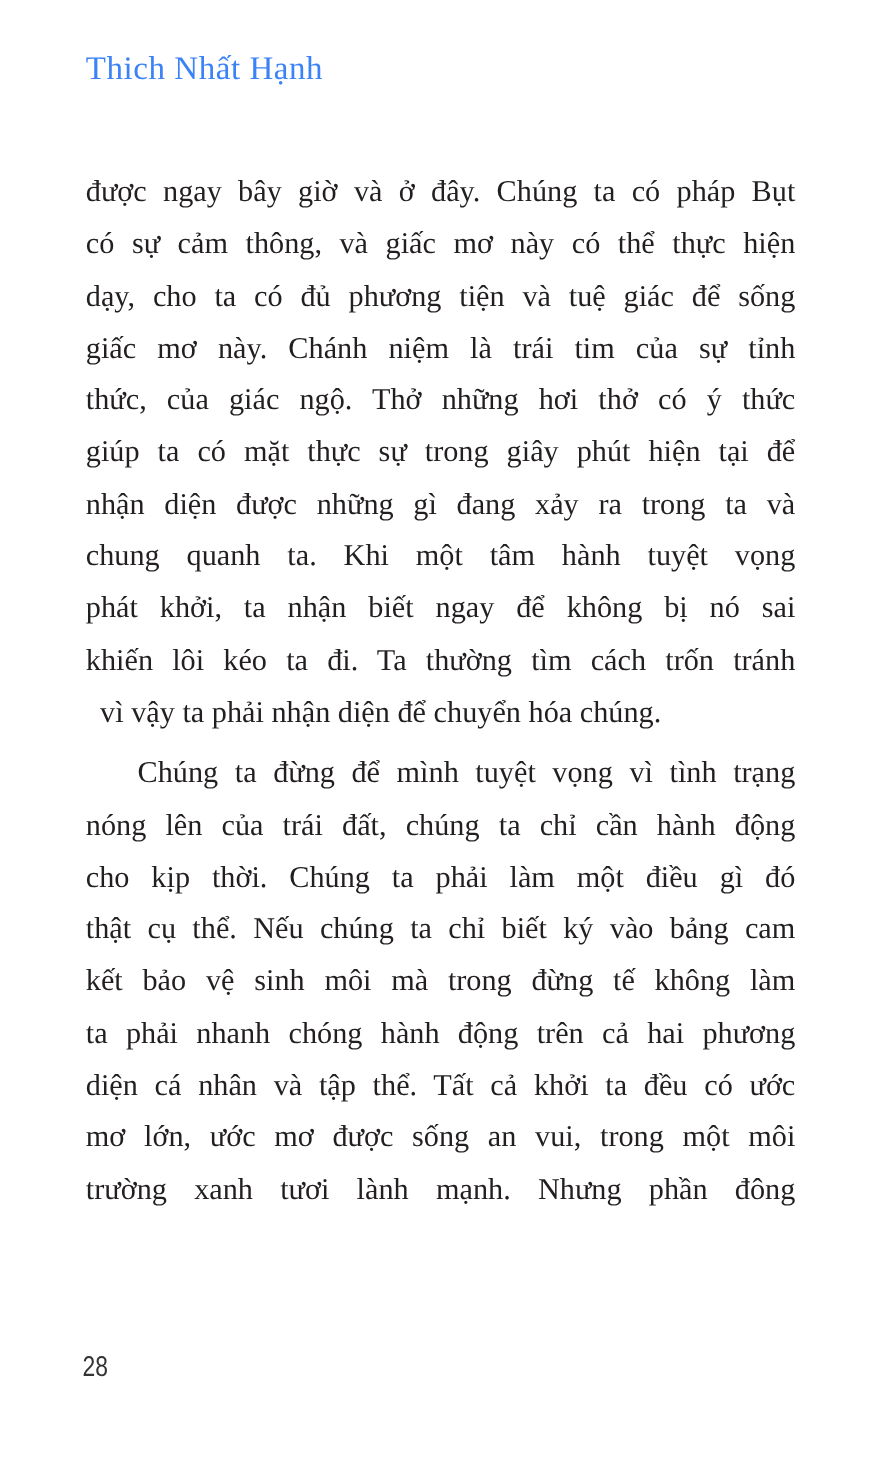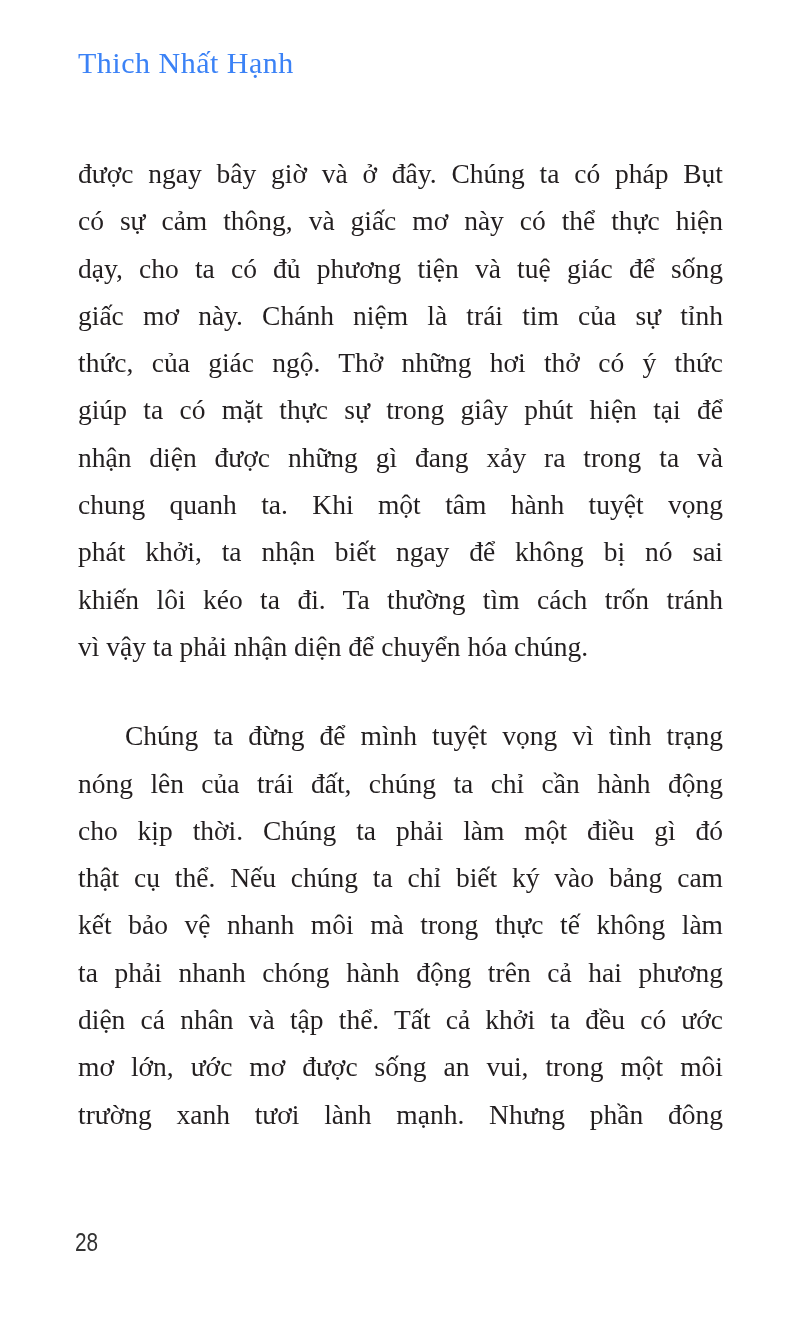--- a/index.html
+++ b/index.html
@@ -13,22 +13,22 @@
     letter-spacing: 0.5px; font-weight: normal;
   }
   .body-text {
     position: absolute; left: 78px; top: 150px; width: 645px;
     font-family: "Liberation Serif", serif; font-size: 27.5px;
   }
   .line {
     display: block; height: 47.3px; line-height: 47.3px;
     text-align: justify; text-align-last: justify; white-space: nowrap;
   }
-  .line.last { text-align-last: left; }
-  .line.indent { padding-left: 47px; margin-top: 34px; }
+  .line.last { text-align-last: left; margin-left: 13px; }
+  .line.indent { padding-left: 47px; }
   .para-gap { height: 8px; }
   .folio {
     position: absolute; left: 75px; top: 1227px;
     font-family: "Liberation Sans", sans-serif; font-size: 26px; color: #333;
     transform: scaleX(0.8); transform-origin: left;
   }
 </style>
 </head>
 <body>
 
@@ -47,21 +47,21 @@
     <span class="line">phát khởi, ta nhận biết ngay để không bị nó sai</span>
     <span class="line">khiến lôi kéo ta đi. Ta thường tìm cách trốn tránh</span>
     <span class="line last">vì vậy ta phải nhận diện để chuyển hóa chúng.</span>
   </div>
   <div class="para-gap"></div>
   <div>
     <span class="line indent">Chúng ta đừng để mình tuyệt vọng vì tình trạng</span>
     <span class="line">nóng lên của trái đất, chúng ta chỉ cần hành động</span>
     <span class="line">cho kịp thời. Chúng ta phải làm một điều gì đó</span>
     <span class="line">thật cụ thể. Nếu chúng ta chỉ biết ký vào bảng cam</span>
-    <span class="line">kết bảo vệ nhanh môi mà trong thực tế không làm</span>
+    <span class="line">kết bảo vệ sinh môi mà trong đừng tế không làm</span>
     <span class="line">ta phải nhanh chóng hành động trên cả hai phương</span>
     <span class="line">diện cá nhân và tập thể. Tất cả khởi ta đều có ước</span>
     <span class="line">mơ lớn, ước mơ được sống an vui, trong một môi</span>
     <span class="line">trường xanh tươi lành mạnh. Nhưng phần đông</span>
   </div>
 </div>
 
 <div class="folio">28</div>
 
 </body></html>

